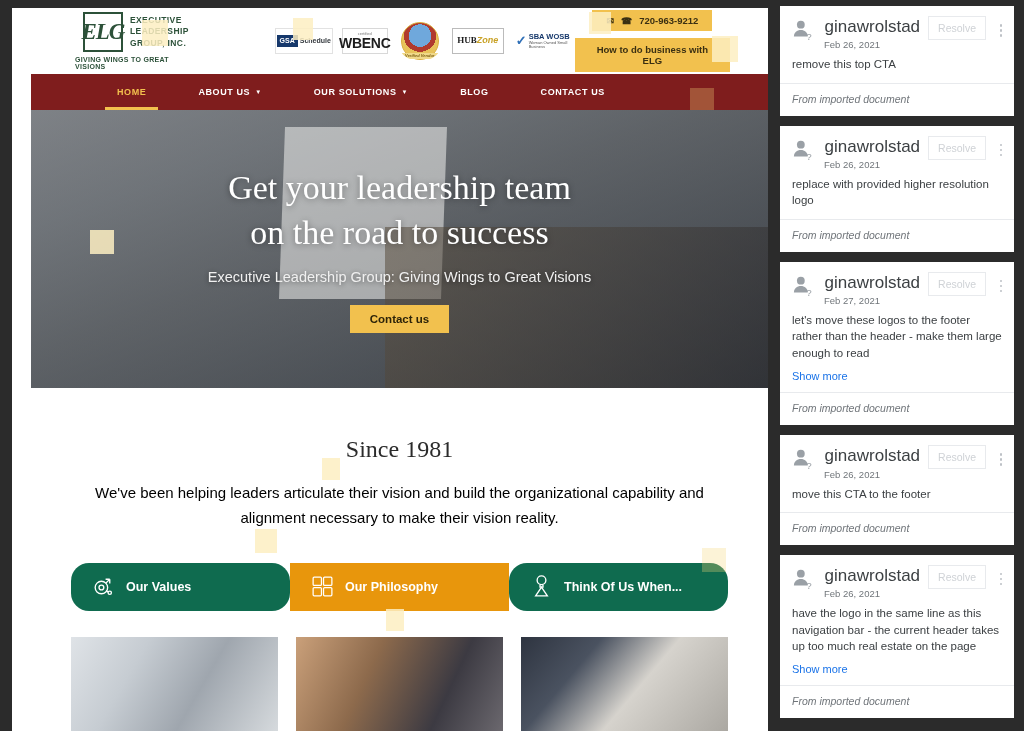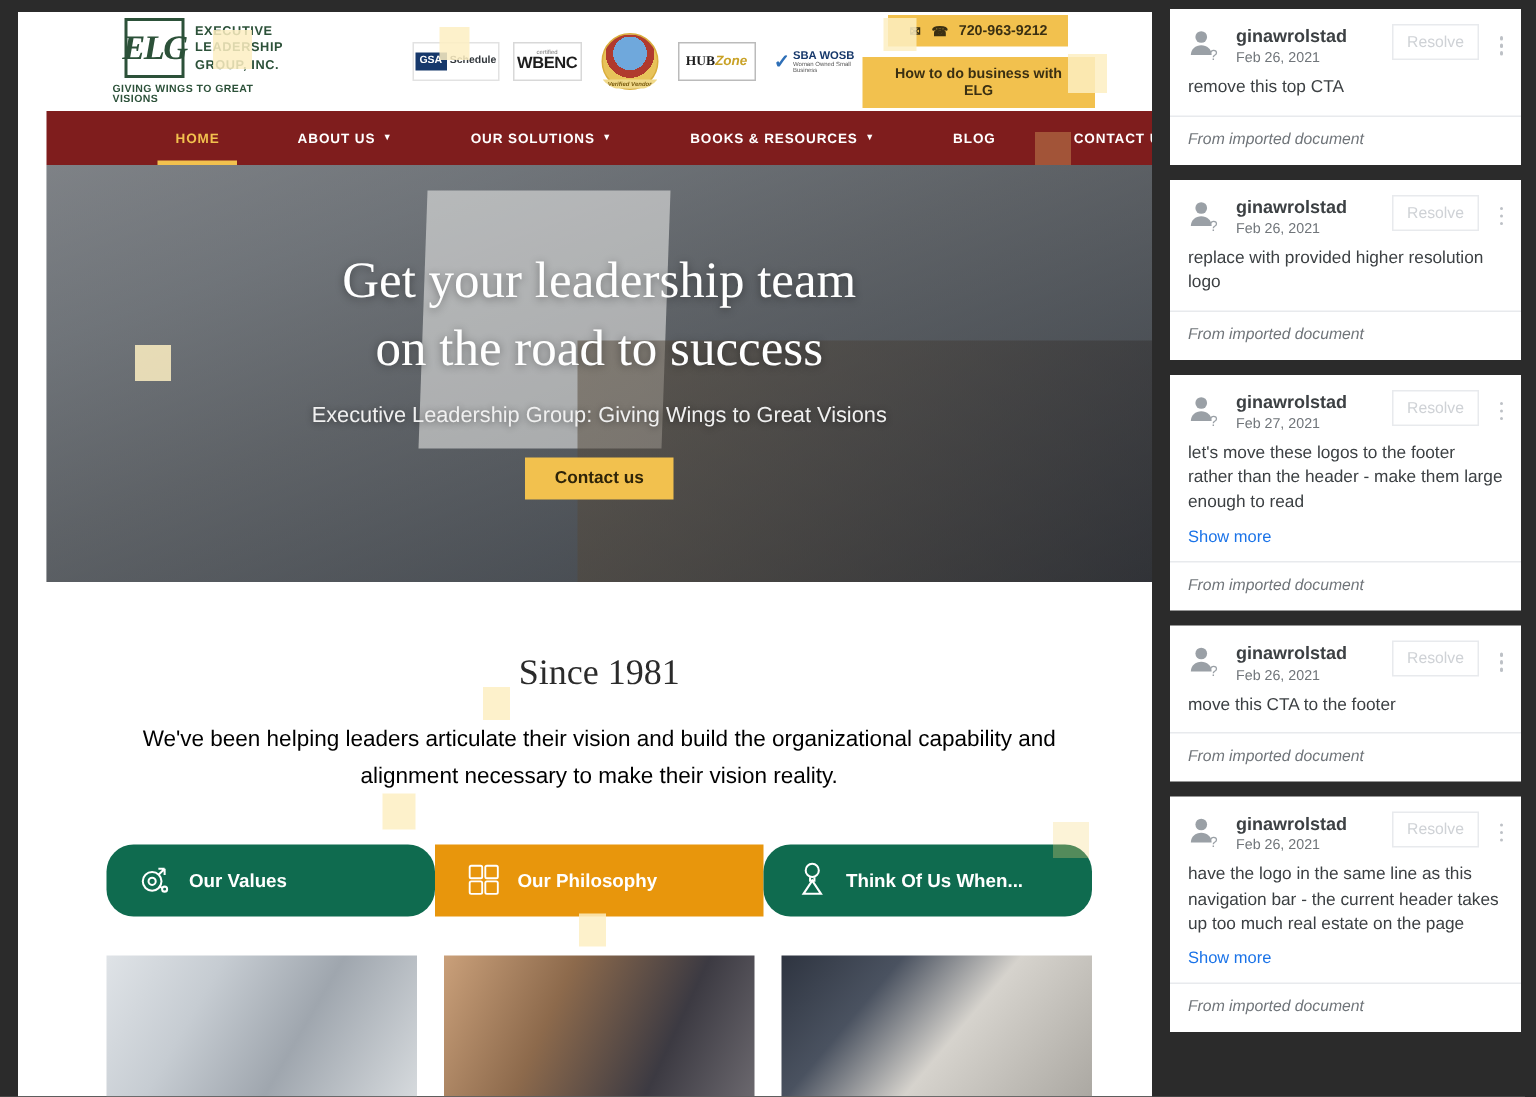--- a/index.html
+++ b/index.html
@@ -56,21 +56,21 @@
     height: 26px; display: flex; align-items: center; justify-content: center;
     background: #fff; border: 1px solid #d8d8d8;
     font-size: 6px; font-weight: bold; color: #16386b;
     padding: 0 3px; line-height: 1.05; text-align: center;
   }
   .badge-gsa { width: 58px; border-color: #e2e2e2; }
   .badge-gsa .gsa-k { background: #16386b; color: #fff; padding: 2px 3px; font-size: 7px; margin-right: 2px; }
   .badge-gsa .gsa-t { color: #33383d; font-size: 7px; }
   .badge-wbenc { width: 46px; flex-direction: column; }
   .badge-wbenc .wb-sm { font-size: 4px; color: #777; font-weight: normal; }
-  .badge-wbenc .wb-lg { font-size: 11px; color: #1d1d1d; letter-spacing: -.3px; }
+  .badge-wbenc .wb-lg { font-size: 14px; color: #1d1d1d; letter-spacing: -.3px; }
   .badge-seal {
     width: 46px; height: 40px; border: none; background: transparent;
     border-radius: 50%; position: relative; overflow: hidden;
   }
   .seal-circle {
     width: 38px; height: 38px; border-radius: 50%;
     background: radial-gradient(circle at 50% 35%, #6fa8dc 0 38%, #b03a2e 38% 55%, #e8c35a 55% 100%);
     border: 1.5px solid #d9ad3c; margin: 0 auto;
     display: flex; align-items: flex-end; justify-content: center;
   }
@@ -185,21 +185,21 @@
     padding: 6px 10px 0 0; overflow: hidden;
     display: flex; flex-direction: column; gap: 10px;
   }
   .comment-card {
     background: #ffffff; width: 234px; flex: none;
     display: flex; flex-direction: column;
   }
   .cc-top { display: flex; align-items: flex-start; padding: 10px 6px 6px 10px; gap: 8px; }
   .avatar { width: 26px; height: 26px; flex: none; }
   .cc-meta { flex: 1; min-width: 0; padding-top: 1px; }
-  .cc-user { font-size: 12px; color: #3c4043; font-weight: bold; line-height: 1.2; }
+  .cc-user { font-size: 17px; color: #3c4043; font-weight: normal; line-height: 1.2; text-align: right; }
   .cc-date { font-size: 9.5px; color: #70757a; margin-top: 2px; }
   .resolve-btn {
     background: #ffffff; border: 1px solid #e8eaed; color: #cfd2d6;
     font-size: 10.5px; padding: 5px 9px; cursor: pointer; white-space: nowrap;
   }
   .kebab {
     width: 14px; display: flex; flex-direction: column; align-items: center;
     gap: 2.5px; padding-top: 8px; cursor: pointer; flex: none;
   }
   .kebab i { width: 2.5px; height: 2.5px; background: #bdc1c6; border-radius: 50%; display: block; }
@@ -272,24 +272,20 @@
       <div class="site-nav">
         <div class="nav-item active">
           <span>HOME</span>
         </div>
         <div class="nav-item">
           <span>ABOUT US</span>
           <span class="caret">▼</span>
         </div>
         <div class="nav-item">
           <span>OUR SOLUTIONS</span>
-          <span class="caret">▼</span>
-        </div>
-        <div class="nav-item">
-          <span>BOOKS &amp; RESOURCES</span>
           <span class="caret">▼</span>
         </div>
         <div class="nav-item">
           <span>BLOG</span>
         </div>
         <div class="nav-item">
           <span>CONTACT US</span>
         </div>
       </div>
 

